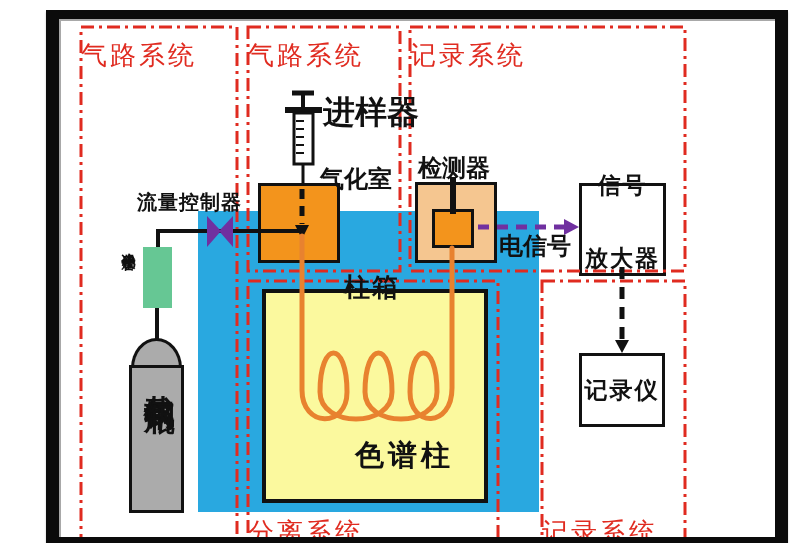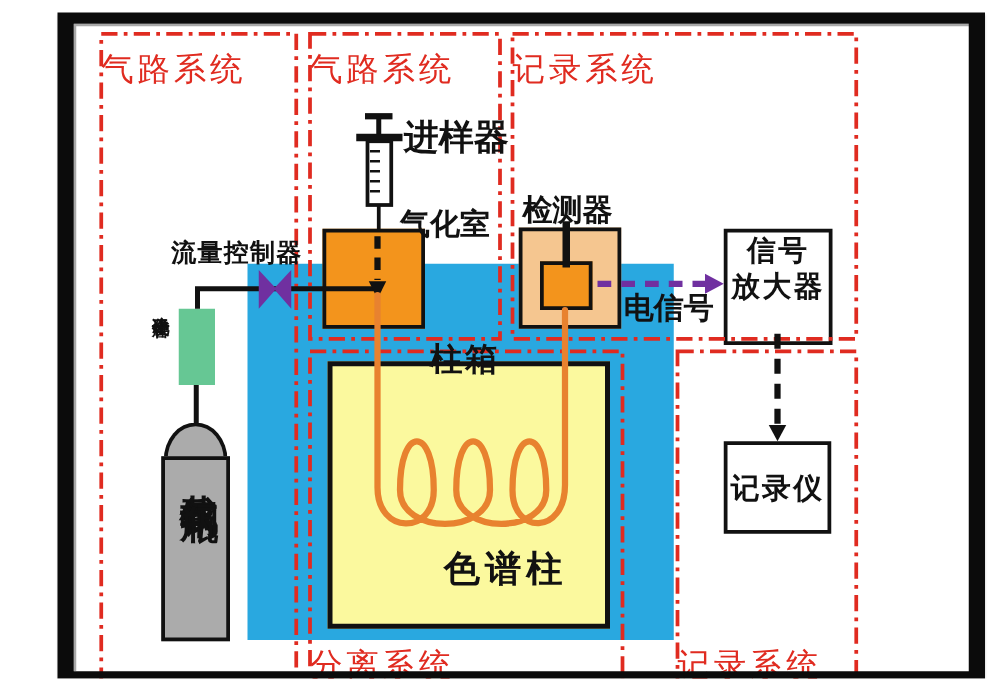--- a/index.html
+++ b/index.html
@@ -12,38 +12,38 @@
   #oven-box{left:198px;top:211px;width:341px;height:301px;background:#29A8E0;z-index:1;}
   #column-box{left:262px;top:289px;width:226px;height:214px;background:#FBF99E;border:4px solid #111;z-index:2;}
   #vaporizer-box{left:258px;top:183px;width:82px;height:80px;background:#F3941C;border:3px solid #111;z-index:2;}
   #detector-outer{left:415px;top:182px;width:82px;height:81px;background:#F5C690;border:3px solid #111;z-index:2;}
   #detector-inner{left:432px;top:209px;width:42px;height:39px;background:#F3941C;border:3px solid #111;z-index:2;}
   #purifier-box{left:143px;top:247px;width:29px;height:61px;background:#66C794;z-index:2;}
   #cylinder-dome{left:131px;top:338px;width:51px;height:30px;background:#ABABAB;border:3px solid #111;border-bottom:none;
                  border-radius:50% 50% 0 0 / 100% 100% 0 0;z-index:2;}
   #cylinder-body{left:129px;top:365px;width:55px;height:148px;background:#ABABAB;border:3px solid #111;z-index:2;}
   #amplifier-box{left:579px;top:183px;width:87px;height:93px;background:#fff;border:3px solid #111;z-index:2;
-                 display:flex;flex-direction:column;align-items:center;justify-content:flex-start;}
+                 display:flex;flex-direction:column;align-items:center;justify-content:flex-end;gap:44px;}
   #recorder-box{left:579px;top:353px;width:86px;height:74px;background:#fff;border:3px solid #111;z-index:2;
                 display:flex;align-items:center;justify-content:center;}
 
   #region-borders{z-index:3;}
   #connectors{z-index:4;}
 
   
   .lbl{position:absolute;color:#111;font-weight:bold;z-index:5;white-space:nowrap;}
   .region-lbl{position:absolute;color:#E02B20;font-weight:normal;font-size:26px;letter-spacing:3px;
               z-index:5;white-space:nowrap;}
   #lbl-gas{left:81px;top:38px;width:156px;}
   #lbl-injection{left:248px;top:38px;width:152px;}
   #lbl-detection{left:410px;top:38px;width:275px;}
   #lbl-separation{left:248px;top:515px;width:250px;}
   #lbl-recording{left:542px;top:515px;width:143px;}
 
-  #lbl-injector{left:323px;top:91px;font-size:28px;font-family:Liberation Serif, serif;}
+  #lbl-injector{left:323px;top:91px;font-size:32px;font-family:Liberation Serif, serif;}
   #lbl-vaporizer{left:320px;top:143px;font-size:24px;margin-top:20px;}
   #lbl-flowctl{left:137px;top:189px;font-size:20px;letter-spacing:1px;}
   #lbl-purifier{left:120px;top:242px;font-size:14px;writing-mode:vertical-rl;text-orientation:upright;
                 letter-spacing:1px;}
   #lbl-cylinder{left:138px;top:370px;font-size:31px;writing-mode:vertical-rl;text-orientation:upright;
                 letter-spacing:3px;}
   #lbl-oven{left:344px;top:258px;font-size:26px;letter-spacing:2px;margin-top:12px;}
   #lbl-column{left:262px;top:436px;width:192px;font-size:29px;letter-spacing:4px;text-align:right;}
   #lbl-detector{left:418px;top:152px;font-size:24px;}
   #lbl-signal{left:499px;top:230px;font-size:24px;}

